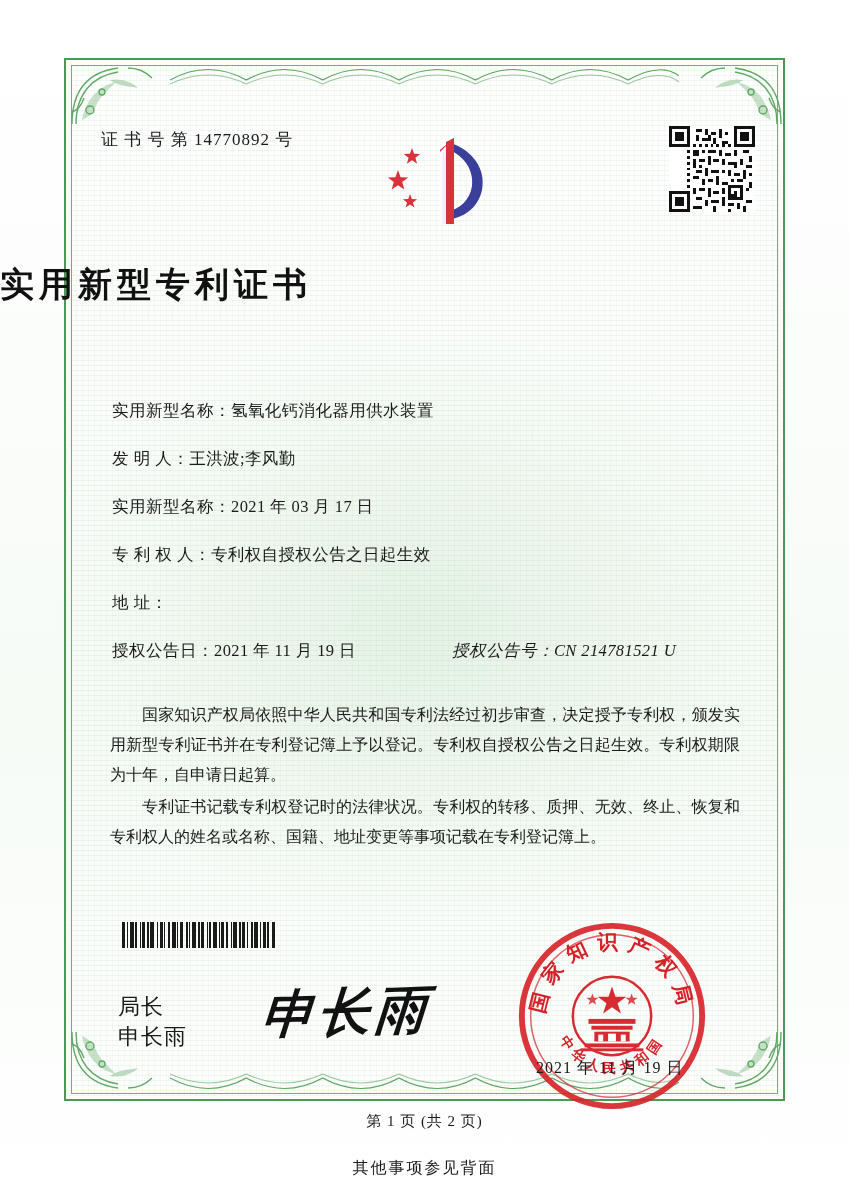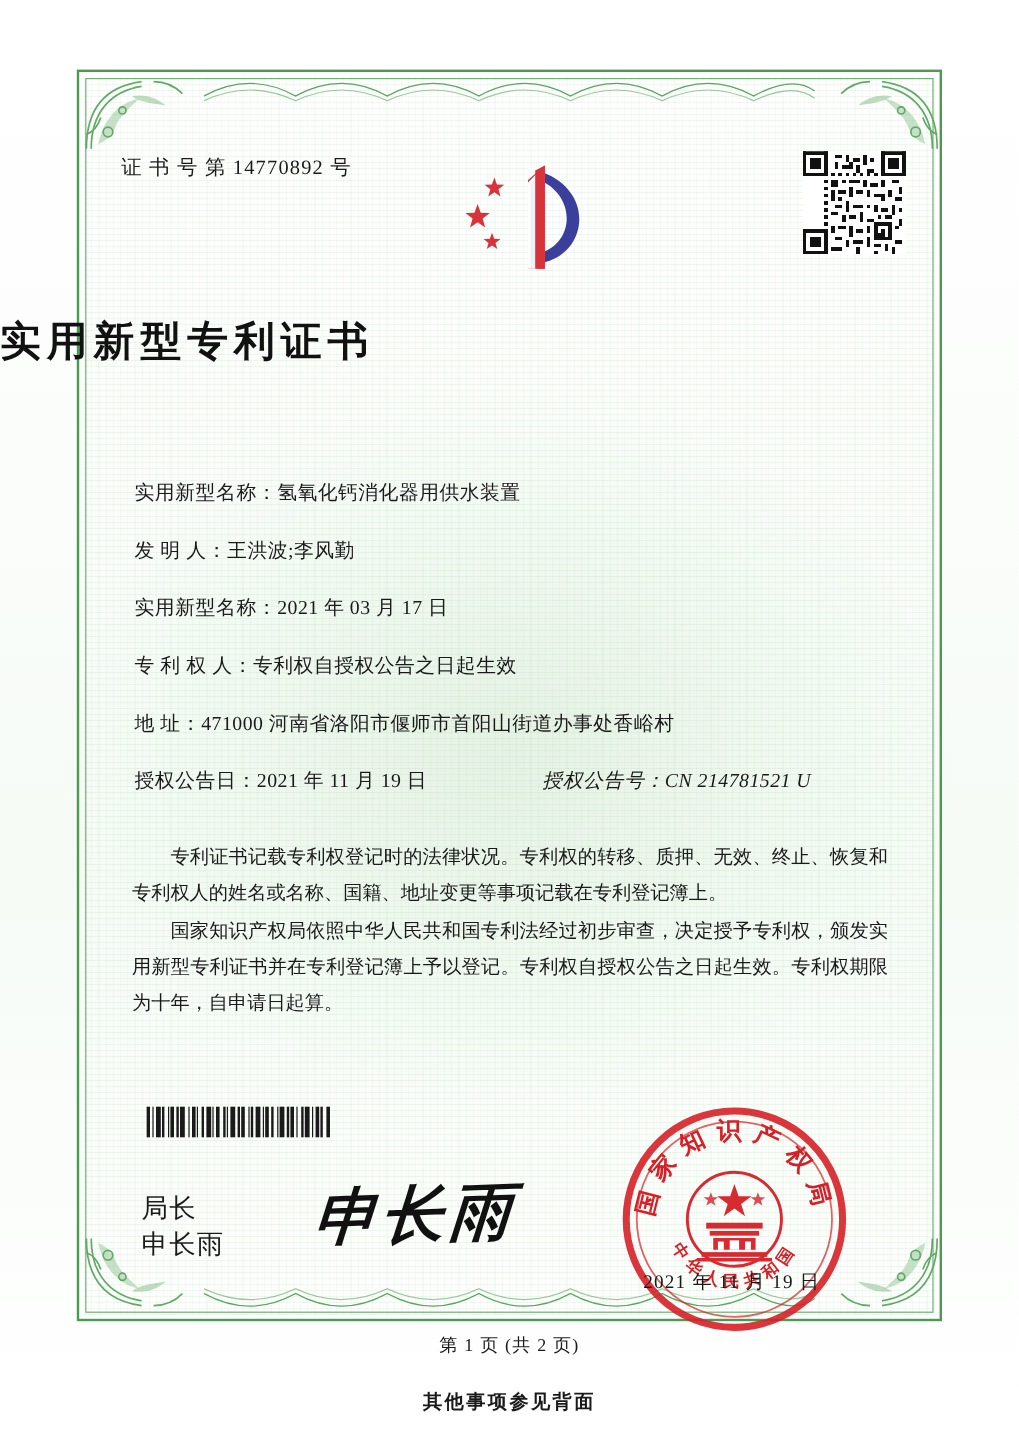--- a/index.html
+++ b/index.html
@@ -212,21 +212,21 @@
     text-align: center;
     font-size: 15px;
     letter-spacing: 1px;
   }
   .footnote {
     position: absolute;
     left: 0; right: 0; top: 1158px;
     text-align: center;
     font-size: 16px;
     letter-spacing: 2px;
-    font-weight: 700;
+    font-weight: 400;
   }
 </style>
 </head>
 <body>
 
 <div class="page">
 
   <div class="guilloche"></div>
   <div class="guilloche2"></div>
 
@@ -447,37 +447,36 @@
       <span class="f-value">2021 年 03 月 17 日</span>
     </div>
 
     <div class="field-row">
       <span class="f-label">专 利 权 人：</span>
       <span class="f-value">专利权自授权公告之日起生效</span>
     </div>
 
     <div class="field-row">
       <span class="f-label">地 址：</span>
-      <span class="f-value">471000 河南省洛阳市偃师市首阳山街道办事处香峪村</span>
     </div>
 
     <div class="row-split">
       <span class="f-label">授权公告日：</span>
       <span class="f-value">2021 年 11 月 19 日</span>
       <span class="col2">
         <span class="f-label">授权公告号：</span>
         <span class="f-value">CN 214781521 U</span>
       </span>
     </div>
 
   </div>
 
   <div class="paras">
+    <p>国家知识产权局依照中华人民共和国专利法经过初步审查，决定授予专利权，颁发实用新型专利证书并在专利登记簿上予以登记。专利权自授权公告之日起生效。专利权期限为十年，自申请日起算。</p>
     <p>专利证书记载专利权登记时的法律状况。专利权的转移、质押、无效、终止、恢复和专利权人的姓名或名称、国籍、地址变更等事项记载在专利登记簿上。</p>
-    <p>国家知识产权局依照中华人民共和国专利法经过初步审查，决定授予专利权，颁发实用新型专利证书并在专利登记簿上予以登记。专利权自授权公告之日起生效。专利权期限为十年，自申请日起算。</p>
   </div>
 
   <div class="barcode">
     <i style="width:3px"></i>
       <i style="width:2px;background:transparent"></i>
     <i style="width:1px"></i>
       <i style="width:2px;background:transparent"></i>
     <i style="width:4px"></i>
       <i style="width:1px;background:transparent"></i>
     <i style="width:2px"></i>

